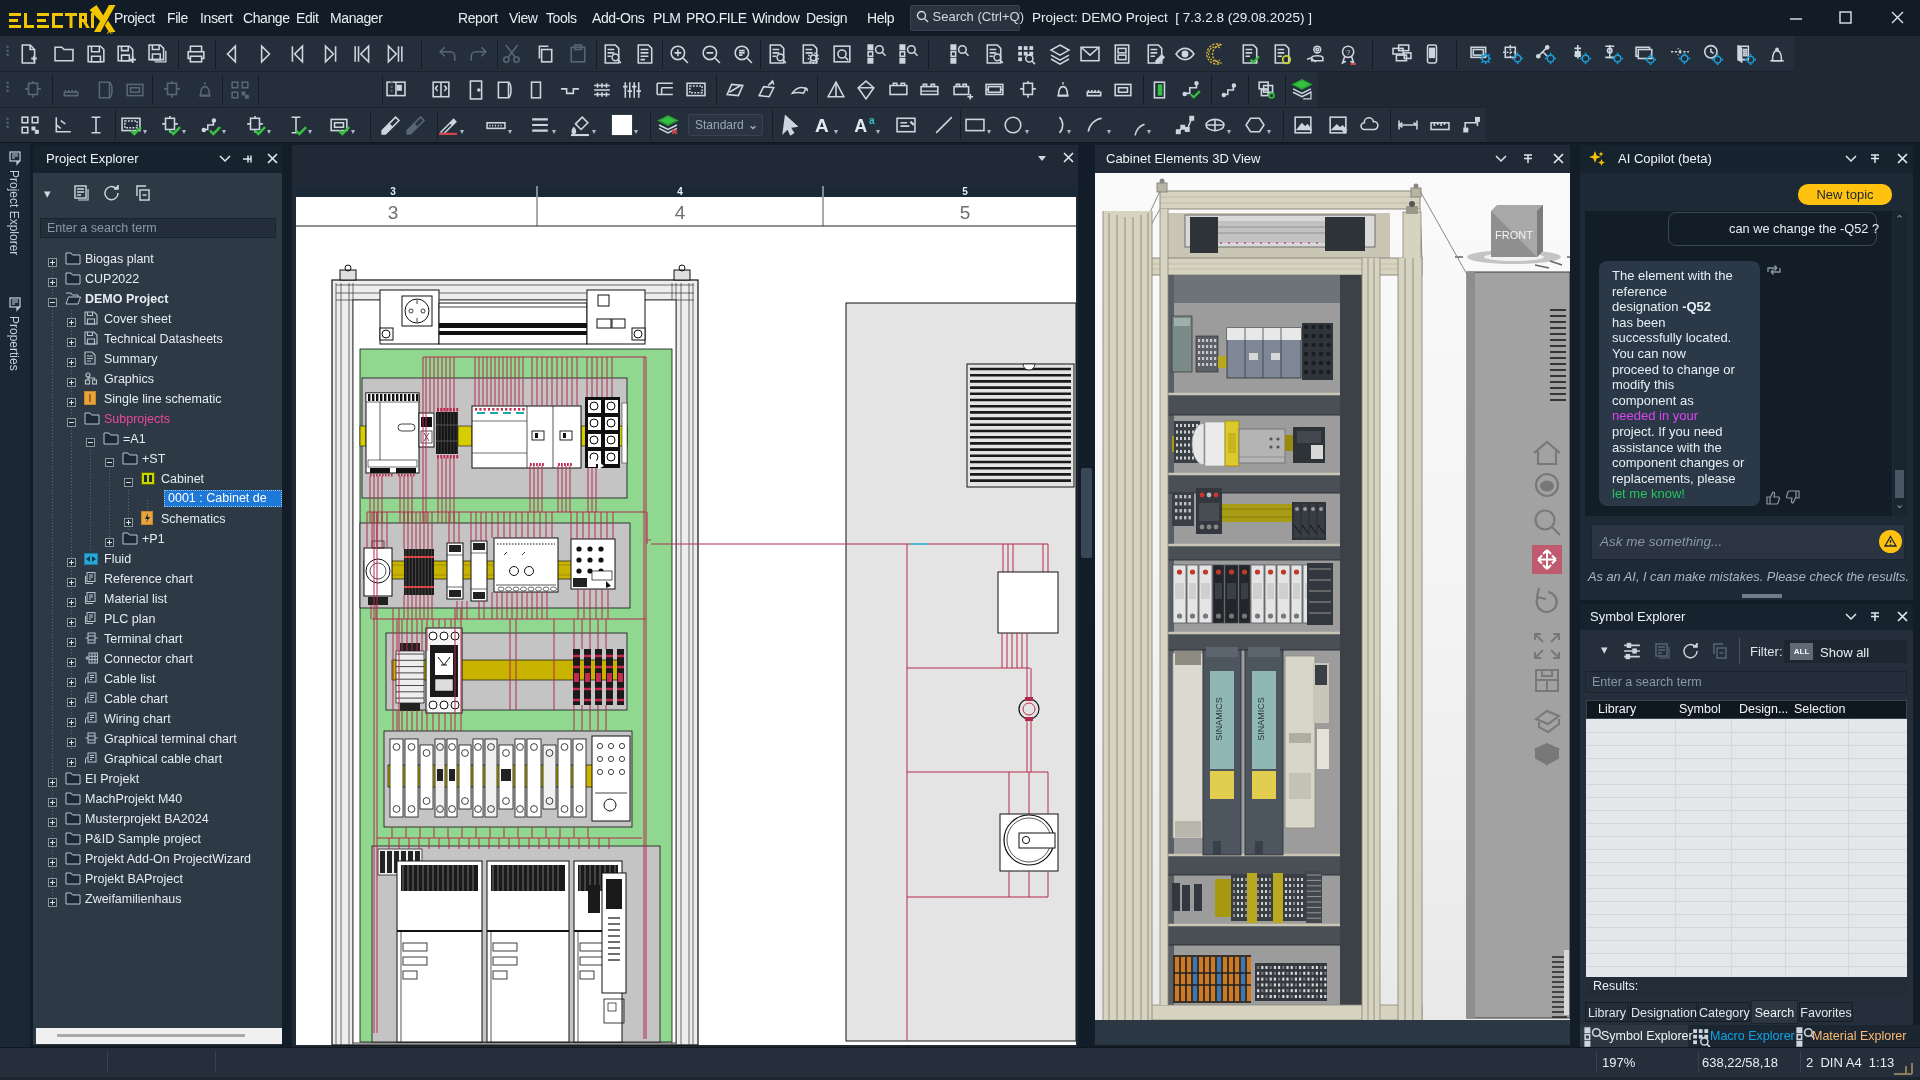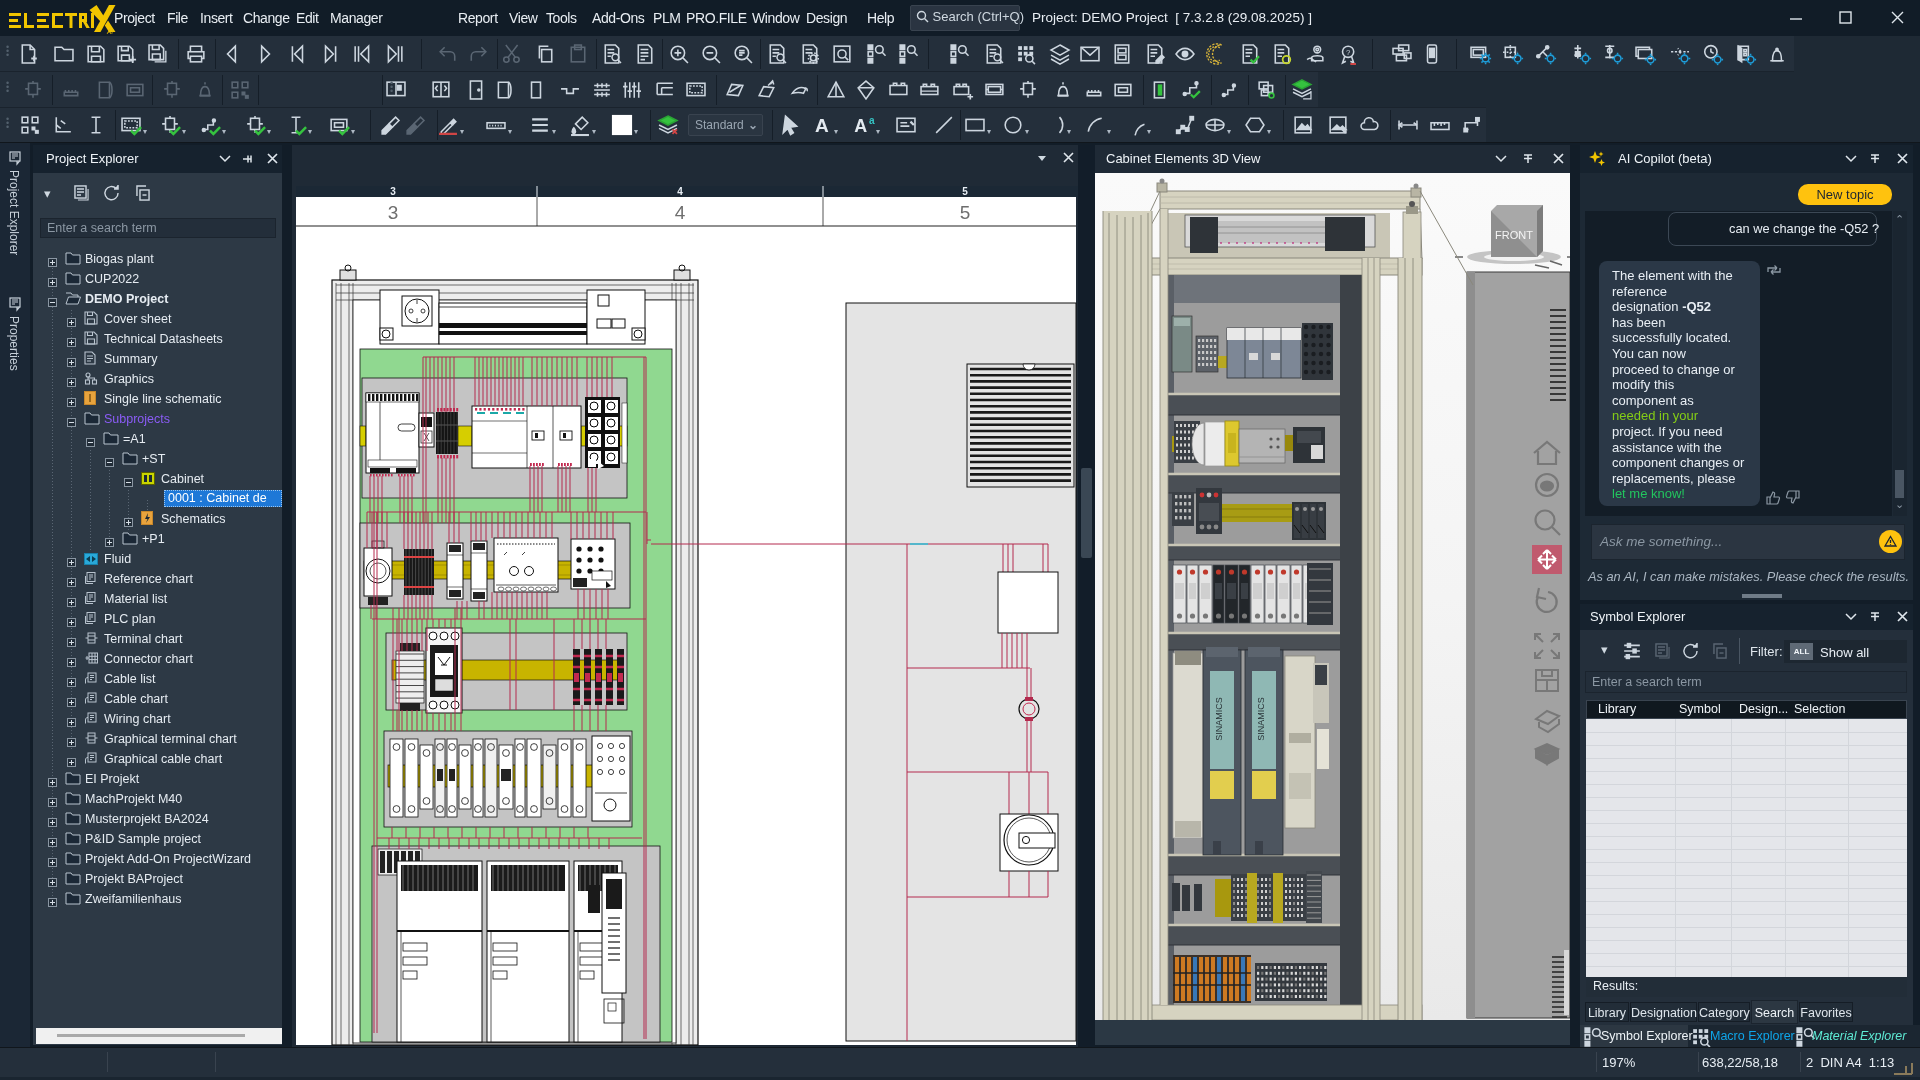--- a/index.html
+++ b/index.html
@@ -1083,21 +1083,21 @@
         <path d="M6 3v8" stroke="#7a5010" stroke-width="1.4"></path>
       </svg></div>
 <div class="abs" style="left:104px;top:392px;white-space:nowrap;color:#e6ecf2;font-size:12.5px;">Single line schematic</div>
 <div class="abs" style="left:67px;top:413px;"><svg width="9" height="9" viewBox="0 0 9 9">
         <rect x="0.5" y="0.5" width="8" height="8" fill="#222d38" stroke="#8b97a3"></rect>
         <path d="M2 4.5h5" stroke="#d6dee6" stroke-width="1"></path>
       </svg></div>
 <div class="abs" style="left:84px;top:411px;"><svg width="16" height="13" viewBox="0 0 16 13">
         <path d="M1 1h5l1.5 2H15v9H1z" fill="#1b2836" stroke="#b9c4cf" stroke-width="1"></path>
       </svg></div>
-<div class="abs" style="left:104px;top:412px;white-space:nowrap;color:#8b5cf6;font-size:12.5px;">Subprojects</div>
+<div class="abs" style="left:104px;top:412px;white-space:nowrap;color:#ec4899;font-size:12.5px;">Subprojects</div>
 <div class="abs" style="left:86px;top:433px;"><svg width="9" height="9" viewBox="0 0 9 9">
         <rect x="0.5" y="0.5" width="8" height="8" fill="#222d38" stroke="#8b97a3"></rect>
         <path d="M2 4.5h5" stroke="#d6dee6" stroke-width="1"></path>
       </svg></div>
 <div class="abs" style="left:103px;top:431px;"><svg width="16" height="13" viewBox="0 0 16 13">
         <path d="M1 1h5l1.5 2H15v9H1z" fill="#1b2836" stroke="#b9c4cf" stroke-width="1"></path>
       </svg></div>
 <div class="abs" style="left:123px;top:432px;white-space:nowrap;color:#e6ecf2;font-size:12.5px;">=A1</div>
 <div class="abs" style="left:105px;top:453px;"><svg width="9" height="9" viewBox="0 0 9 9">
         <rect x="0.5" y="0.5" width="8" height="8" fill="#222d38" stroke="#8b97a3"></rect>
@@ -2635,21 +2635,21 @@
 <div class="abs" style="left:1599px;top:261px;width:161px;height:245px;background:#2b3847;border-radius:8px;"></div>
 <div class="abs" style="left:1612px;top:268px;white-space:nowrap;color:#e8eef4;font-size:13px;">The element with the</div>
 <div class="abs" style="left:1612px;top:283.6px;white-space:nowrap;color:#e8eef4;font-size:13px;">reference</div>
 <div class="abs" style="left:1612px;top:299.20000000000005px;white-space:nowrap;color:#e8eef4;font-size:13px;">designation <b>-Q52</b></div>
 <div class="abs" style="left:1612px;top:314.80000000000007px;white-space:nowrap;color:#e8eef4;font-size:13px;">has been</div>
 <div class="abs" style="left:1612px;top:330.4000000000001px;white-space:nowrap;color:#e8eef4;font-size:13px;">successfully located.</div>
 <div class="abs" style="left:1612px;top:346.0000000000001px;white-space:nowrap;color:#e8eef4;font-size:13px;">You can now</div>
 <div class="abs" style="left:1612px;top:361.60000000000014px;white-space:nowrap;color:#e8eef4;font-size:13px;">proceed to change or</div>
 <div class="abs" style="left:1612px;top:377.20000000000016px;white-space:nowrap;color:#e8eef4;font-size:13px;">modify this</div>
 <div class="abs" style="left:1612px;top:392.8000000000002px;white-space:nowrap;color:#e8eef4;font-size:13px;">component as</div>
-<div class="abs" style="left:1612px;top:408.4000000000002px;white-space:nowrap;color:#84cc16;font-size:13px;">needed in your</div>
+<div class="abs" style="left:1612px;top:408.4000000000002px;white-space:nowrap;color:#d946ef;font-size:13px;">needed in your</div>
 <div class="abs" style="left:1612px;top:424.0000000000002px;white-space:nowrap;color:#e8eef4;font-size:13px;">project. If you need</div>
 <div class="abs" style="left:1612px;top:439.60000000000025px;white-space:nowrap;color:#e8eef4;font-size:13px;">assistance with the</div>
 <div class="abs" style="left:1612px;top:455.2000000000003px;white-space:nowrap;color:#e8eef4;font-size:13px;">component changes or</div>
 <div class="abs" style="left:1612px;top:470.8000000000003px;white-space:nowrap;color:#e8eef4;font-size:13px;">replacements, please</div>
 <div class="abs" style="left:1612px;top:486.4000000000003px;white-space:nowrap;color:#22c55e;font-size:13px;">let me know!</div>
 <svg class="abs" style="left:1765px;top:489px;" width="36" height="16" viewBox="0 0 36 16" fill="none" stroke="#8b97a3" stroke-width="1.2">
       <path d="M2 8h3v7H2zM5 9l3-6c1.5.3 1.8 1.2 1.5 2.5L9 8h4.5c1 0 1.2 1 .8 2l-1.3 4c-.2.7-.7 1-1.5 1H5z"></path>
       <path d="M34 8h-3V1h3zM31 7l-3 6c-1.5-.3-1.8-1.2-1.5-2.5l.5-2.5h-4.5c-1 0-1.2-1-.8-2l1.3-4c.2-.7.7-1 1.5-1H31z" transform="translate(0 1)"></path>
     </svg>
 <div class="abs" style="left:1591px;top:524px;width:314px;height:36px;background:#2b3541;border:1px solid #1b242e;"></div>
@@ -2770,21 +2770,21 @@
 <div class="abs" style="left:1710px;top:1029px;white-space:nowrap;color:#0ea5e9;font-size:12.5px;">Macro Explorer</div>
 <div class="ic" style="left:1794px;top:1026px;">
       <svg width="20" height="20" viewBox="0 0 20 20" fill="none" stroke="#cdd6df" stroke-width="1.4">
         <rect x="3" y="2" width="4" height="4" fill="#cdd6df"></rect>
         <rect x="3" y="8" width="4" height="4"></rect>
         <rect x="3" y="14" width="4" height="4" fill="#cdd6df"></rect>
         <circle cx="13" cy="6" r="3.4"></circle>
         <path d="M15.5 8.5l3 3"></path>
       </svg>
     </div>
-<div class="abs" style="left:1812px;top:1029px;white-space:nowrap;color:#5eead4;font-size:12.5px;font-style:italic;">Material Explorer</div>
+<div class="abs" style="left:1812px;top:1029px;white-space:nowrap;color:#fdba74;font-size:12.5px;">Material Explorer</div>
 <div class="abs" style="left:0px;top:1047px;width:1920px;height:30px;background:#242f3b;border-top:1px solid #10161c;"></div>
 <div class="abs" style="left:0px;top:1077px;width:1920px;height:3px;background:#1a2530;"></div>
 <div class="abs" style="left:107px;top:1052px;width:1px;height:20px;background:#39434f;"></div>
 <div class="abs" style="left:215px;top:1052px;width:1px;height:20px;background:#39434f;"></div>
 <div class="abs" style="left:1596px;top:1052px;width:1px;height:20px;background:#39434f;"></div>
 <div class="abs" style="left:1698px;top:1052px;width:1px;height:20px;background:#39434f;"></div>
 <div class="abs" style="left:1800px;top:1052px;width:1px;height:20px;background:#39434f;"></div>
 <div class="abs" style="left:1602px;top:1055px;white-space:nowrap;color:#e8eef4;font-size:13px;">197%</div>
 <div class="abs" style="left:1702px;top:1055px;white-space:nowrap;color:#e8eef4;font-size:13px;">638,22/58,18</div>
 <div class="abs" style="left:1806px;top:1055px;white-space:nowrap;color:#e8eef4;font-size:13px;">2&nbsp; DIN A4&nbsp; 1:13</div>

